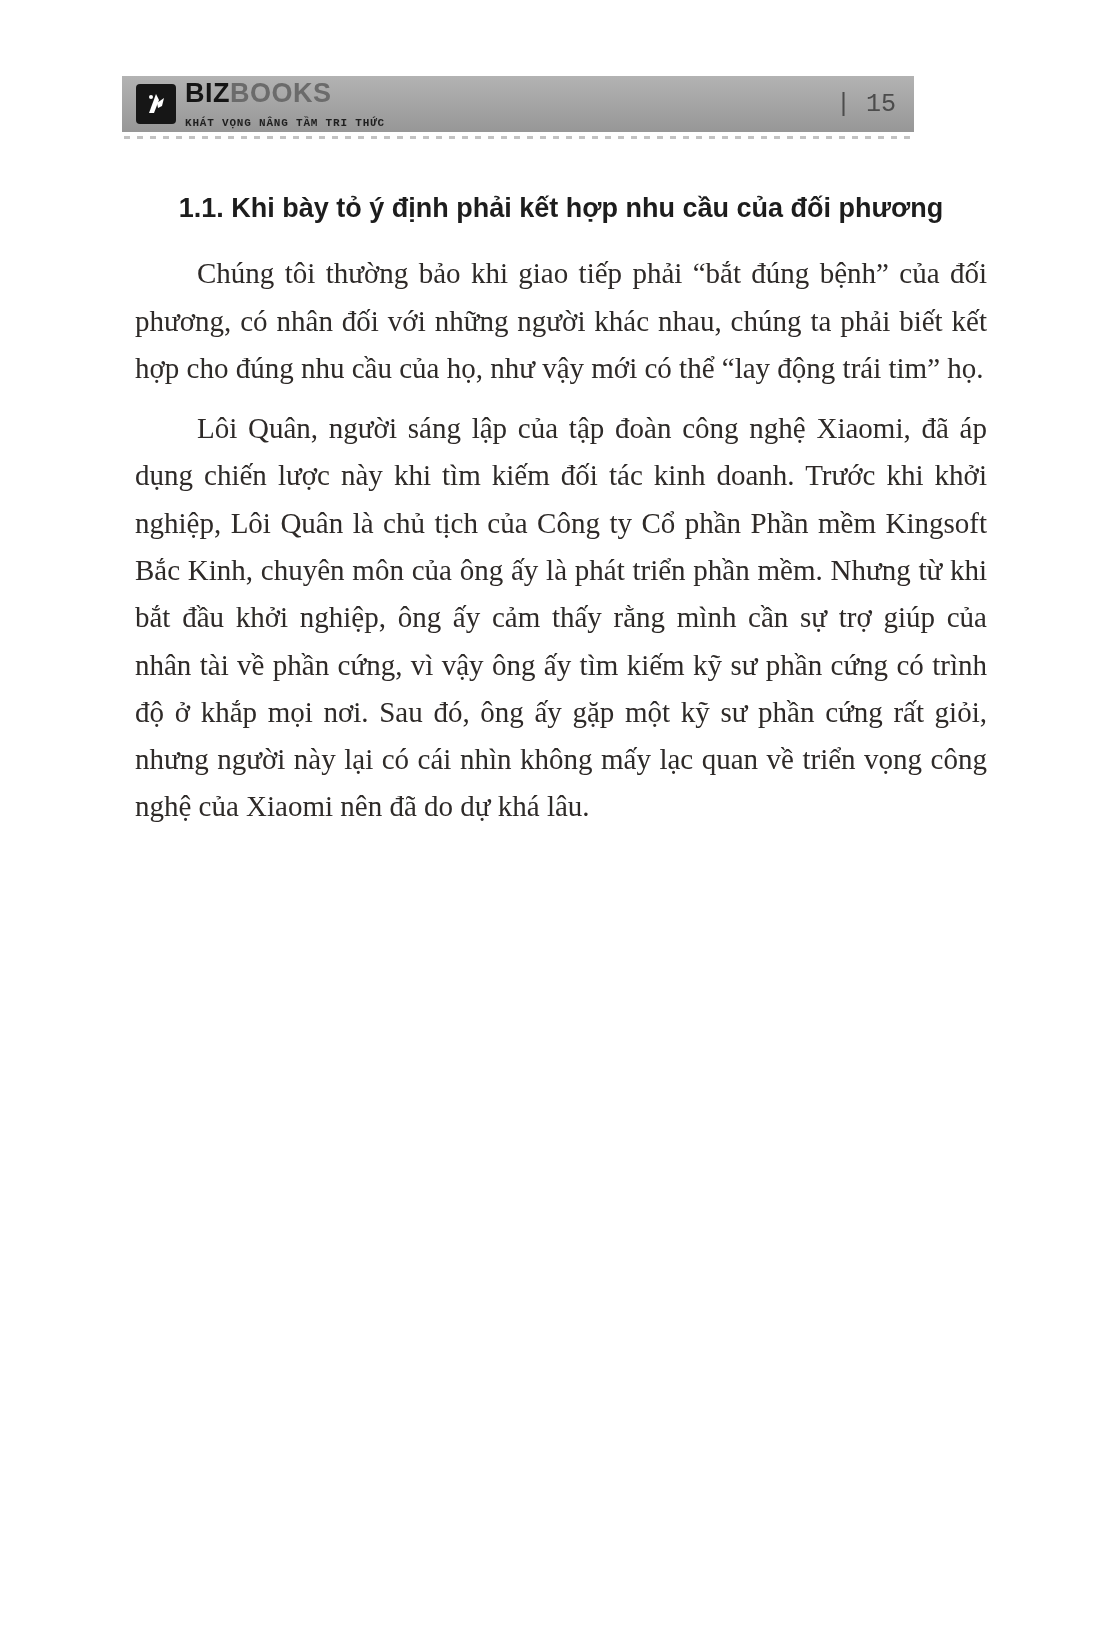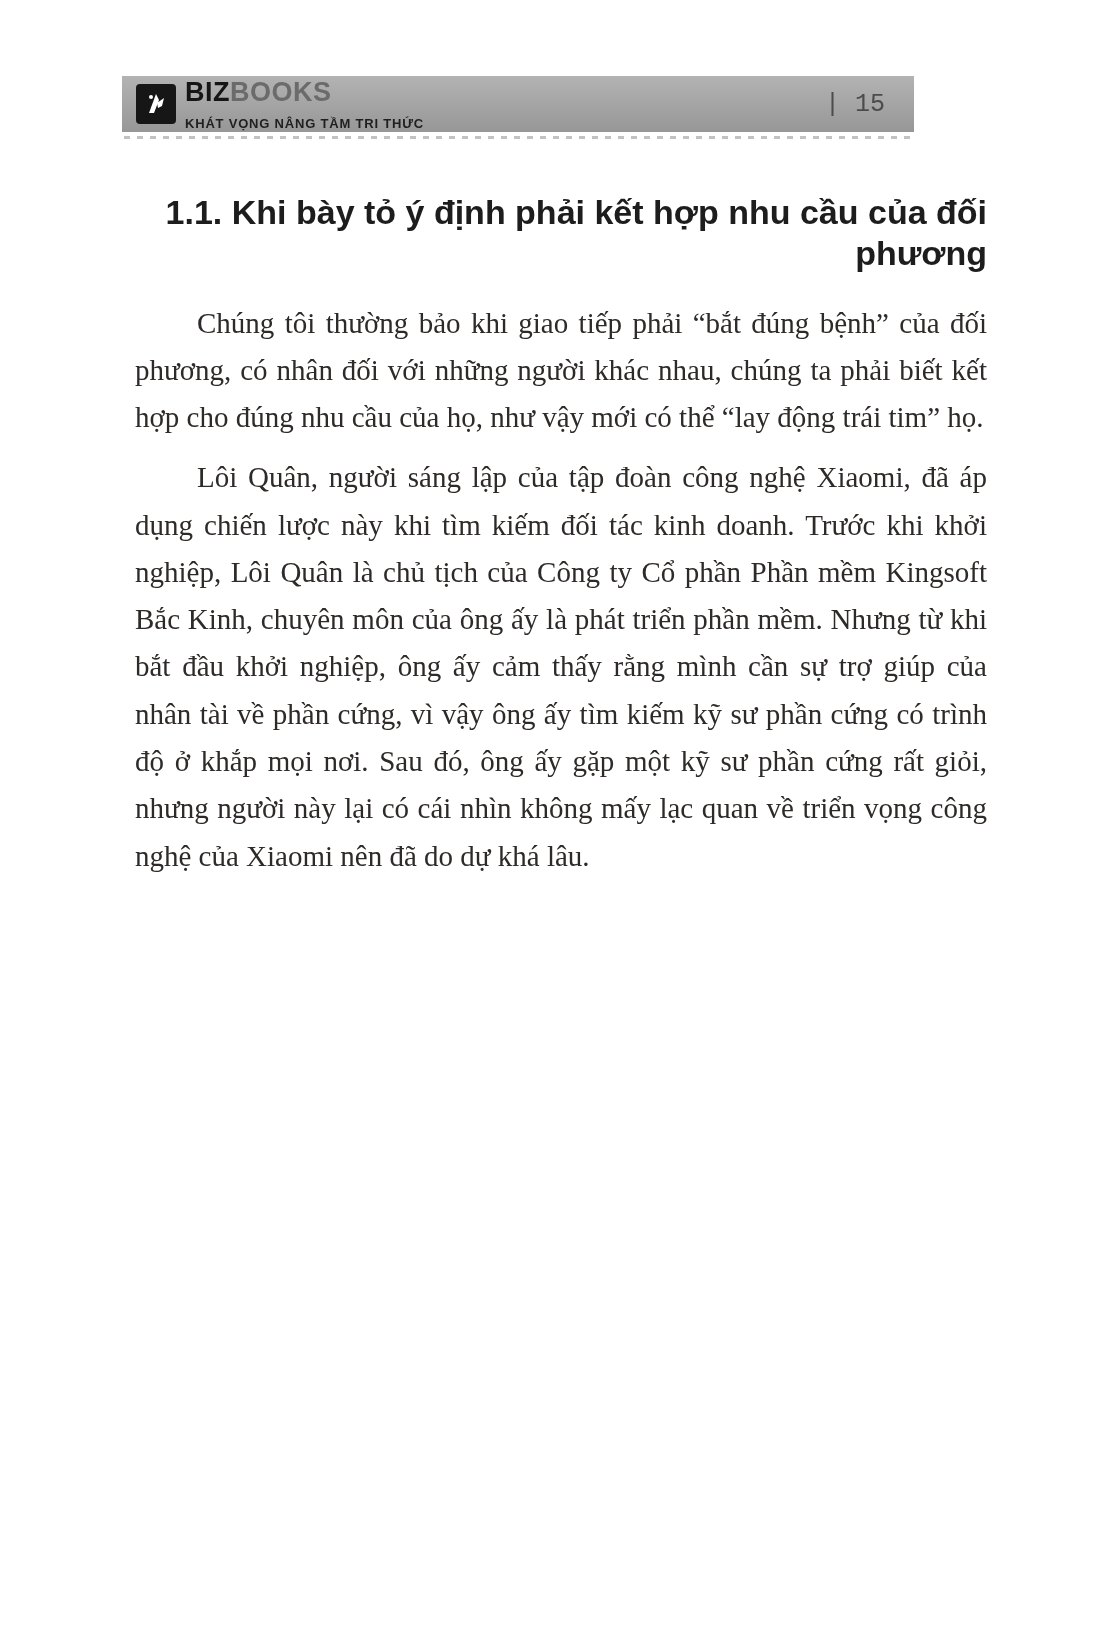--- a/index.html
+++ b/index.html
@@ -16,21 +16,21 @@
   .header-bar {
     position: absolute;
     left: 122px;
     top: 76px;
     width: 792px;
     height: 56px;
     background: linear-gradient(#b3b3b3, #979797);
     display: flex;
     align-items: center;
     justify-content: space-between;
-    padding: 0 29px 0 14px;
+    padding: 0 18px 0 14px;
     box-sizing: border-box;
   }
   .header-bar::after {
     content: "";
     position: absolute;
     left: 2px;
     right: 2px;
     bottom: -7px;
     height: 3px;
     background: repeating-linear-gradient(90deg, #c2c2c2 0 6px, transparent 6px 13px);
@@ -58,23 +58,23 @@
   .logo-wordmark {
     font-family: "Liberation Sans", sans-serif;
     font-weight: 700;
     font-size: 27px;
     letter-spacing: 0.5px;
     line-height: 1;
   }
   .logo-wordmark .brand-primary { color: #151515; }
   .logo-wordmark .brand-secondary { color: #6b6b6b; }
   .logo-tagline {
-    font-family: Liberation Sans, sans-serif;
+    font-family: Liberation Mono, monospace;
     font-weight: 700;
-    font-size: 13px;
+    font-size: 11px;
     letter-spacing: 0.8px;
     color: #1f1f1f;
     margin-top: 11px;
     white-space: nowrap;
   }
   .page-number {
     font-family: Liberation Mono, monospace;
     font-size: 25px;
     color: #4c4c4c;
     white-space: nowrap;
@@ -93,24 +93,24 @@
   }
   .page-text p {
     margin: 0 0 13px 0;
   }
   .page-text p.indent {
     text-indent: 62px;
   }
   .section-heading {
     font-family: "Liberation Sans", sans-serif;
     font-weight: 700;
-    font-size: 34px;
+    font-size: 27px;
     color: #1d1d1d;
     margin: 24px 0 26px 0;
-    text-align: right;
+    text-align: center;
     line-height: 1.2;
   }
 </style>
 </head>
 <body>
 
 <div class="header-bar">
   <div class="logo-group">
     <div class="logo-mark">
       <svg width="26" height="26" viewBox="0 0 26 26" aria-hidden="true">

